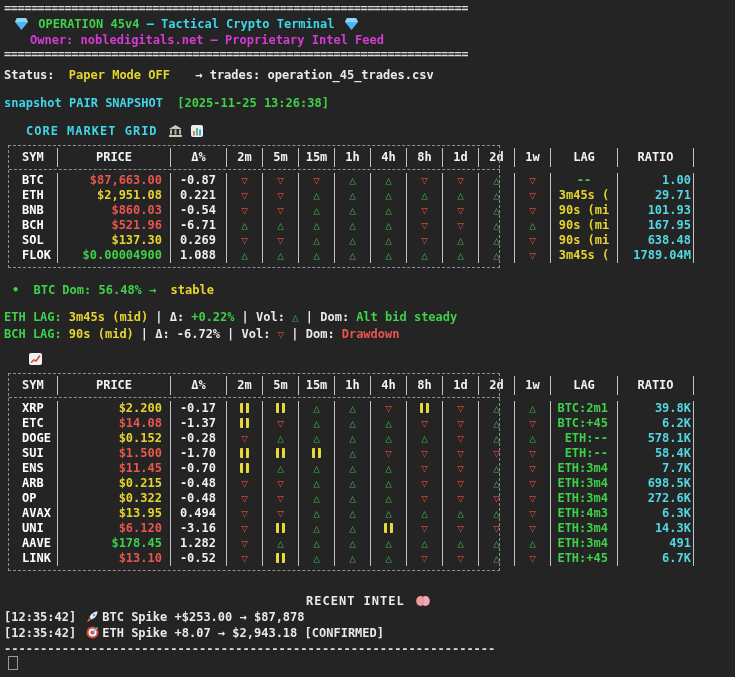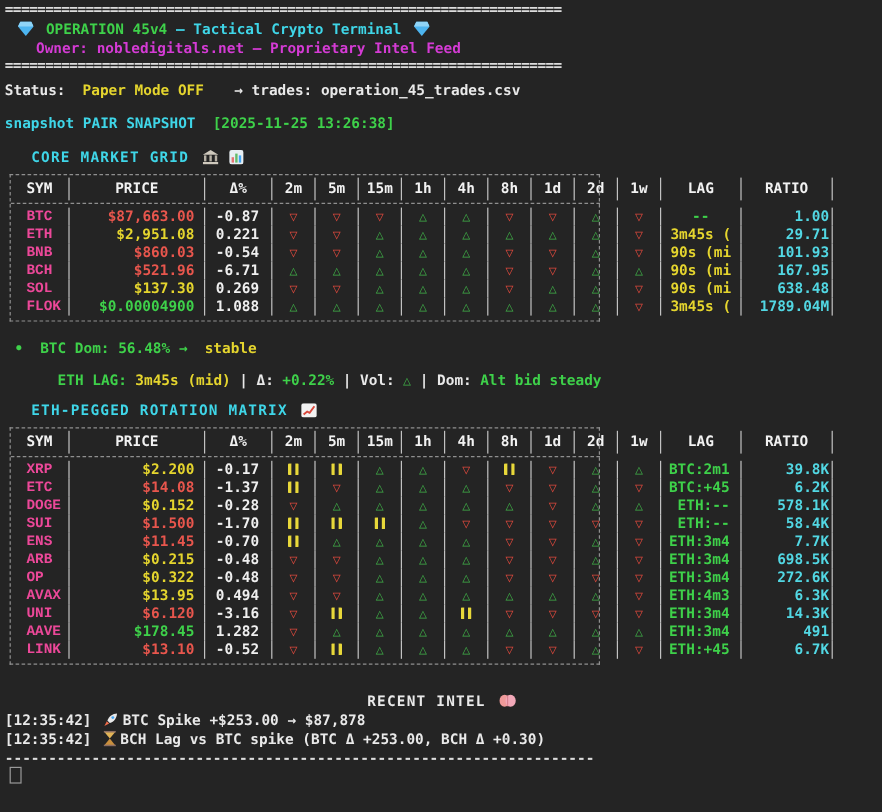--- a/index.html
+++ b/index.html
@@ -16,32 +16,32 @@
   .section-title{margin-top:12px;height:16px;line-height:16px;padding-left:22px;letter-spacing:1px;}
   .icon{display:inline-block;vertical-align:-2px;margin:0 3px;}
   
   .term-table{position:relative;margin-top:6px;margin-left:4px;width:702px;padding:3px 0 5px 0;}
   .dash-box{position:absolute;left:0;top:0;width:492px;height:100%;border:1px dashed #8f8f8f;pointer-events:none;box-sizing:border-box;}
   .trow{display:grid;grid-template-columns:49px 113px 56px repeat(9,36px) 67px 76px;margin-left:1px;}
   .tc{border-right:1px solid #c2c2c2;height:15px;line-height:15px;overflow:hidden;}
   .thead .tc{height:19px;line-height:19px;text-align:center;color:#f2f2f2;}
   .thead .c0{text-align:left;padding-left:13px;}
   .hsep{width:491px;border-bottom:1px dashed #8f8f8f;height:0;margin:2px 0 3px 1px;}
-  .c0.sym{padding-left:13px;color:#ec4899;box-sizing:border-box;font-family:Liberation Mono, monospace;}
+  .c0.sym{padding-left:13px;color:#ffffff;box-sizing:border-box;}
   .c1.price{text-align:right;padding-right:8px;}
   .c2.delta{text-align:right;padding-right:10px;color:#efefef;}
   .tf{text-align:center;}
   .lag{text-align:center;}
   .lag.ra{text-align:right;padding-right:9px;}
   .ratio{text-align:right;padding-right:2px;color:#52d7e3;}
   .tri{font-size:11px;} .tri.up{color:#3fae47;} .tri.down{color:#d9483c;}
   .pause-icon{display:inline-block;width:9px;height:10px;box-sizing:border-box;
     border-left:3px solid #e8d83a;border-right:3px solid #e8d83a;border-radius:1px;vertical-align:-1px;}
   .dom-line{margin-top:14px;height:16px;line-height:16px;padding-left:8px;}
-  .lag-block{margin-top:11px;margin-left:44px;}
+  .lag-block{margin-top:11px;}
   .lag-line{height:17px;line-height:17px;}
   .intel-title{margin-top:22px;height:16px;line-height:16px;letter-spacing:1px;}
   .intel-line{height:16px;line-height:16px;}
   .dash-sep{line-height:12px;margin-top:2px;color:#dcdcdc;}
   .cursor{display:inline-block;width:8px;height:12px;border:1px solid #9a9a9a;margin:1px 0 0 4px;}
   .sp{margin-right:7px;}
 </style>
 </head>
 <body>
 
@@ -219,25 +219,29 @@
   <span class="yellow">stable</span>
 </div>
 
 
 <div class="lag-block">
   <div class="lag-line">
     <span class="green sp">ETH LAG:</span><span class="yellow">3m45s</span>
     <span class="yellow sp">(mid)</span><span class="white sp">| Δ:</span><span class="green sp">+0.22%</span><span class="white sp">| Vol:</span><span class="tri up">△</span>
     <span class="white sp">| Dom:</span><span class="green">Alt bid steady</span>
   </div>
+  <div class="lag-line">
+    <span class="green sp">BCH LAG:</span><span class="yellow">90s</span>
+    <span class="yellow sp">(mid)</span><span class="white sp">| Δ:</span><span class="white sp">-6.72%</span><span class="white sp">| Vol:</span><span class="tri down">▽</span>
+    <span class="white sp">| Dom:</span><span class="red">Drawdown</span>
+  </div>
 </div>
 
 
 <div class="section-title cyan" style="margin-top:8px;">
-  <span>ETH-PEGGED ROTATION MATRIX</span>
   <span class="icon"><svg width="13" height="12" viewBox="0 0 13 12">
         <rect x="0" y="0" width="13" height="12" rx="2" fill="#f2f2f2"></rect>
         <polyline points="2,9.5 5,7 7,8 11,2.5" stroke="#d9483c" stroke-width="1.6" fill="none"></polyline>
       </svg></span>
 </div>
 <div class="term-table" id="table-rotation">
     <div class="trow thead">
       <div class="tc c0">SYM</div>
       <div class="tc c1">PRICE</div>
       <div class="tc c2">Δ%</div>
@@ -441,24 +445,24 @@
         <ellipse cx="9.5" cy="6" rx="4.3" ry="5" fill="#f2a8b8"></ellipse>
         <line x1="7" y1="1.5" x2="7" y2="10.5" stroke="#d9818f" stroke-width="1"></line>
       </svg></span>
 </div>
 <div id="intel-list">
     <div class="intel-line"><span class="white sp">[12:35:42]</span><span class="icon"><svg width="13" height="13" viewBox="0 0 13 13">
           <path d="M11.5,1.5 C8,1.5 4.5,4 3.5,7.5 L5.5,9.5 C9,8.5 11.5,5 11.5,1.5 Z" fill="#e8e8e8"></path>
           <circle cx="8" cy="5" r="1.2" fill="#42a5f5"></circle>
           <path d="M3,8 L1,12 L5,10 Z" fill="#ef6c4a"></path>
         </svg></span><span class="white">BTC Spike +$253.00 → $87,878</span></div>
-    <div class="intel-line"><span class="white sp">[12:35:42]</span><span class="icon"><svg width="11" height="13" viewBox="0 0 11 13">
-          <polygon points="1,1 10,1 5.5,6.5" fill="#e2b457"></polygon>
-          <polygon points="1,12 10,12 5.5,6.5" fill="#c98f3d"></polygon>
-          <rect x="0.5" y="0" width="10" height="1.4" fill="#8d6e63"></rect>
-          <rect x="0.5" y="11.6" width="10" height="1.4" fill="#8d6e63"></rect>
-        </svg></span><span class="white">BCH Lag vs BTC spike (BTC Δ +253.00, BCH Δ +0.30)</span></div>
+    <div class="intel-line"><span class="white sp">[12:35:42]</span><span class="icon"><svg width="13" height="13" viewBox="0 0 13 13">
+          <circle cx="6.5" cy="6.5" r="6" fill="#d9483c"></circle>
+          <circle cx="6.5" cy="6.5" r="4" fill="#f2f2f2"></circle>
+          <circle cx="6.5" cy="6.5" r="2" fill="#d9483c"></circle>
+          <line x1="6.5" y1="6.5" x2="11.5" y2="1.5" stroke="#4fc3f7" stroke-width="1.2"></line>
+        </svg></span><span class="white">ETH Spike +8.07 → $2,943.18 [CONFIRMED]</span></div>
   </div>
 <div class="line dash-sep">--------------------------------------------------------------------</div>
 <span class="cursor"></span>
 
 
 
 
 </body></html>

